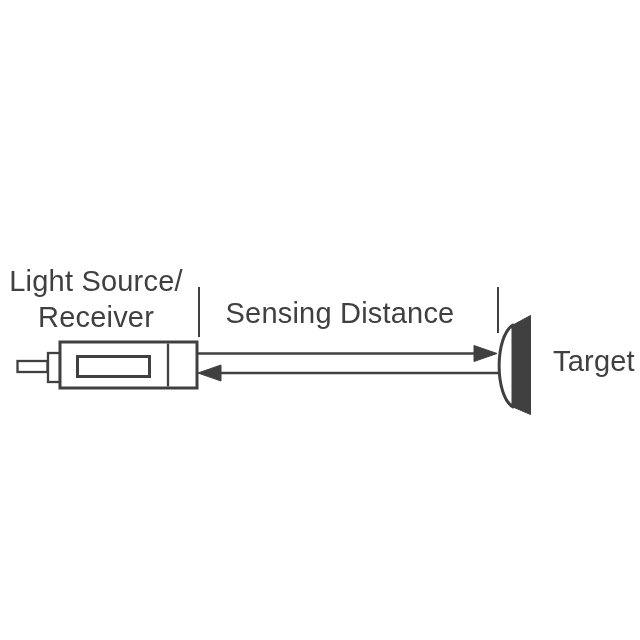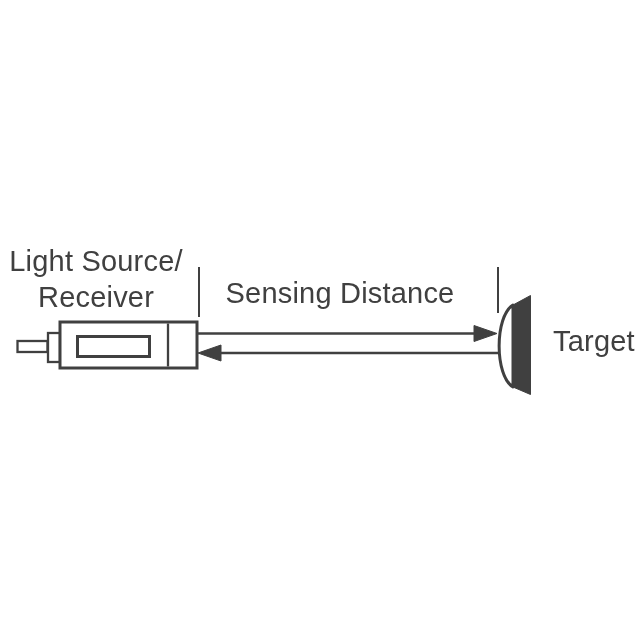--- a/index.html
+++ b/index.html
@@ -3,21 +3,21 @@
 <meta charset="utf-8">
 <style>
   :root { --ink:#404040; --paper:#ffffff; }
   html,body { margin:0; padding:0; }
   body {
     width:640px; height:640px;
     background: var(--paper);
     font-family: "Liberation Sans", sans-serif;
     overflow:hidden;
   }
-  .canvas { position:relative; width:640px; height:600px; background:var(--paper); }
+  .canvas { position:relative; width:640px; height:600px; background:var(--paper);margin-top:20px; }
   svg { display:block; }
 
   .stroke-box   { fill:var(--paper); stroke:var(--ink); stroke-width:3;   stroke-linejoin:miter; }
   .stroke-thin  { fill:none;         stroke:var(--ink); stroke-width:2.3; }
   .stroke-line  { fill:none;         stroke:var(--ink); stroke-width:2.4; }
   .tick         { fill:none;         stroke:var(--ink); stroke-width:2;   }
   .solid        { fill:var(--ink);   stroke:var(--ink); stroke-width:1; stroke-linejoin:round; }
   .lens-face    { fill:var(--paper); stroke:var(--ink); stroke-width:3; stroke-linejoin:round; }
 
   .lbl {

